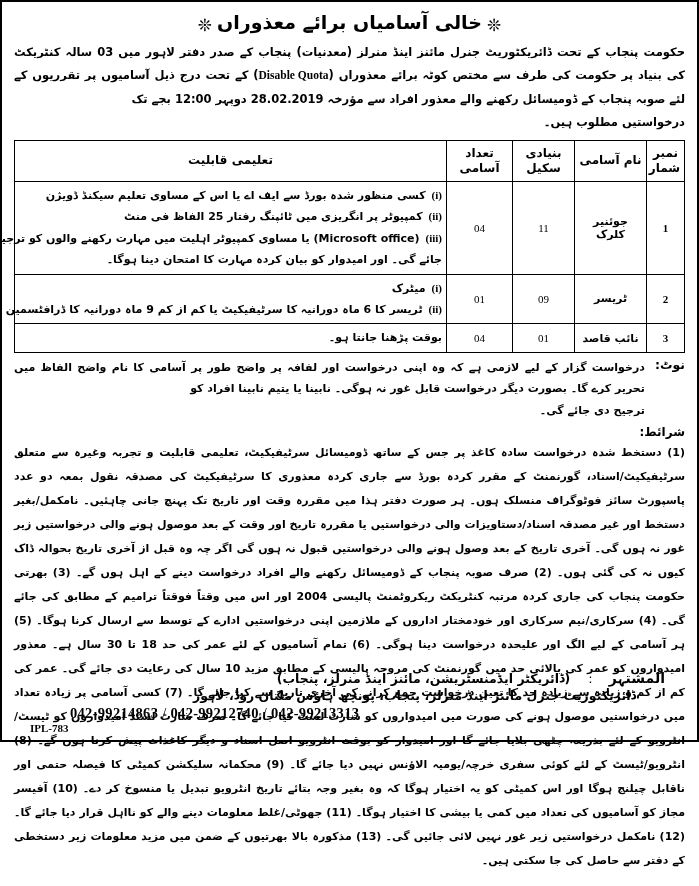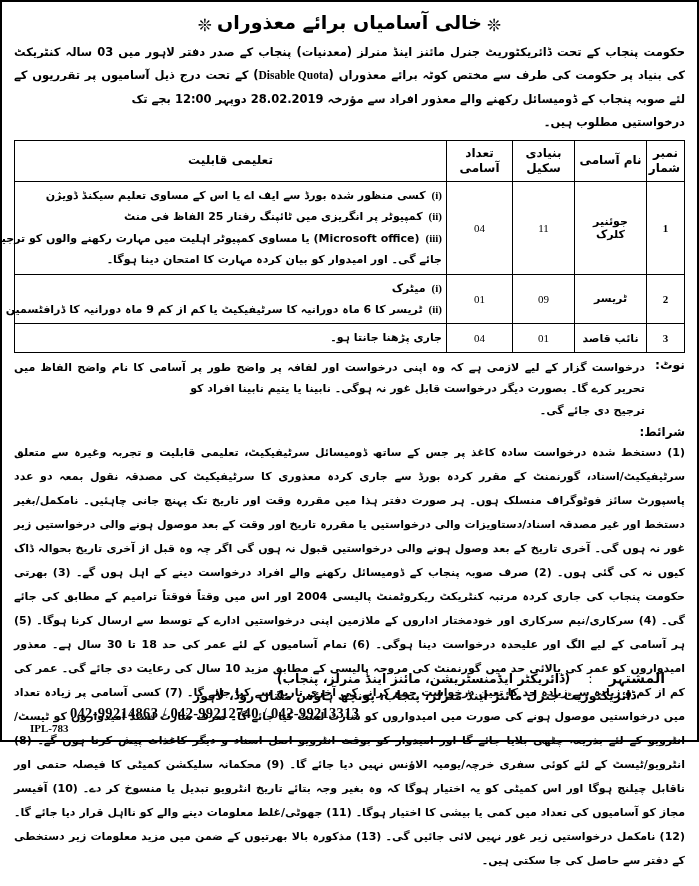--- a/index.html
+++ b/index.html
@@ -214,21 +214,21 @@
           <span class="qline"><span class="rn">(i)</span><span>میٹرک</span></span>
           <span class="qline"><span class="rn">(ii)</span><span>ٹریسر کا 6 ماہ دورانیہ کا سرٹیفیکیٹ یا کم از کم 9 ماہ دورانیہ کا ڈرافٹسمین کا کورس</span></span>
         </td>
       </tr>
       <tr>
         <td class="c-sr">3</td>
         <td class="c-name">نائب قاصد</td>
         <td class="c-scale">01</td>
         <td class="c-posts">04</td>
         <td class="c-qual">
-          <span class="qline"><span>جاری پڑھنا جانتا ہو۔</span></span>
+          <span class="qline"><span>بوقت پڑھنا جانتا ہو۔</span></span>
         </td>
       </tr>
     </tbody>
   </table>
 
   <div class="note-block">
     <div class="note-label">نوٹ:</div>
     <div class="note-body">
       <span>درخواست گزار کے لیے لازمی ہے کہ وہ اپنی درخواست اور لفافہ پر واضح طور پر آسامی کا نام واضح الفاظ میں تحریر کرے گا۔ بصورت دیگر درخواست قابل غور نہ ہوگی۔ نابینا یا یتیم نابینا افراد کو</span>
       <span class="lastline">ترجیح دی جائے گی۔</span>

